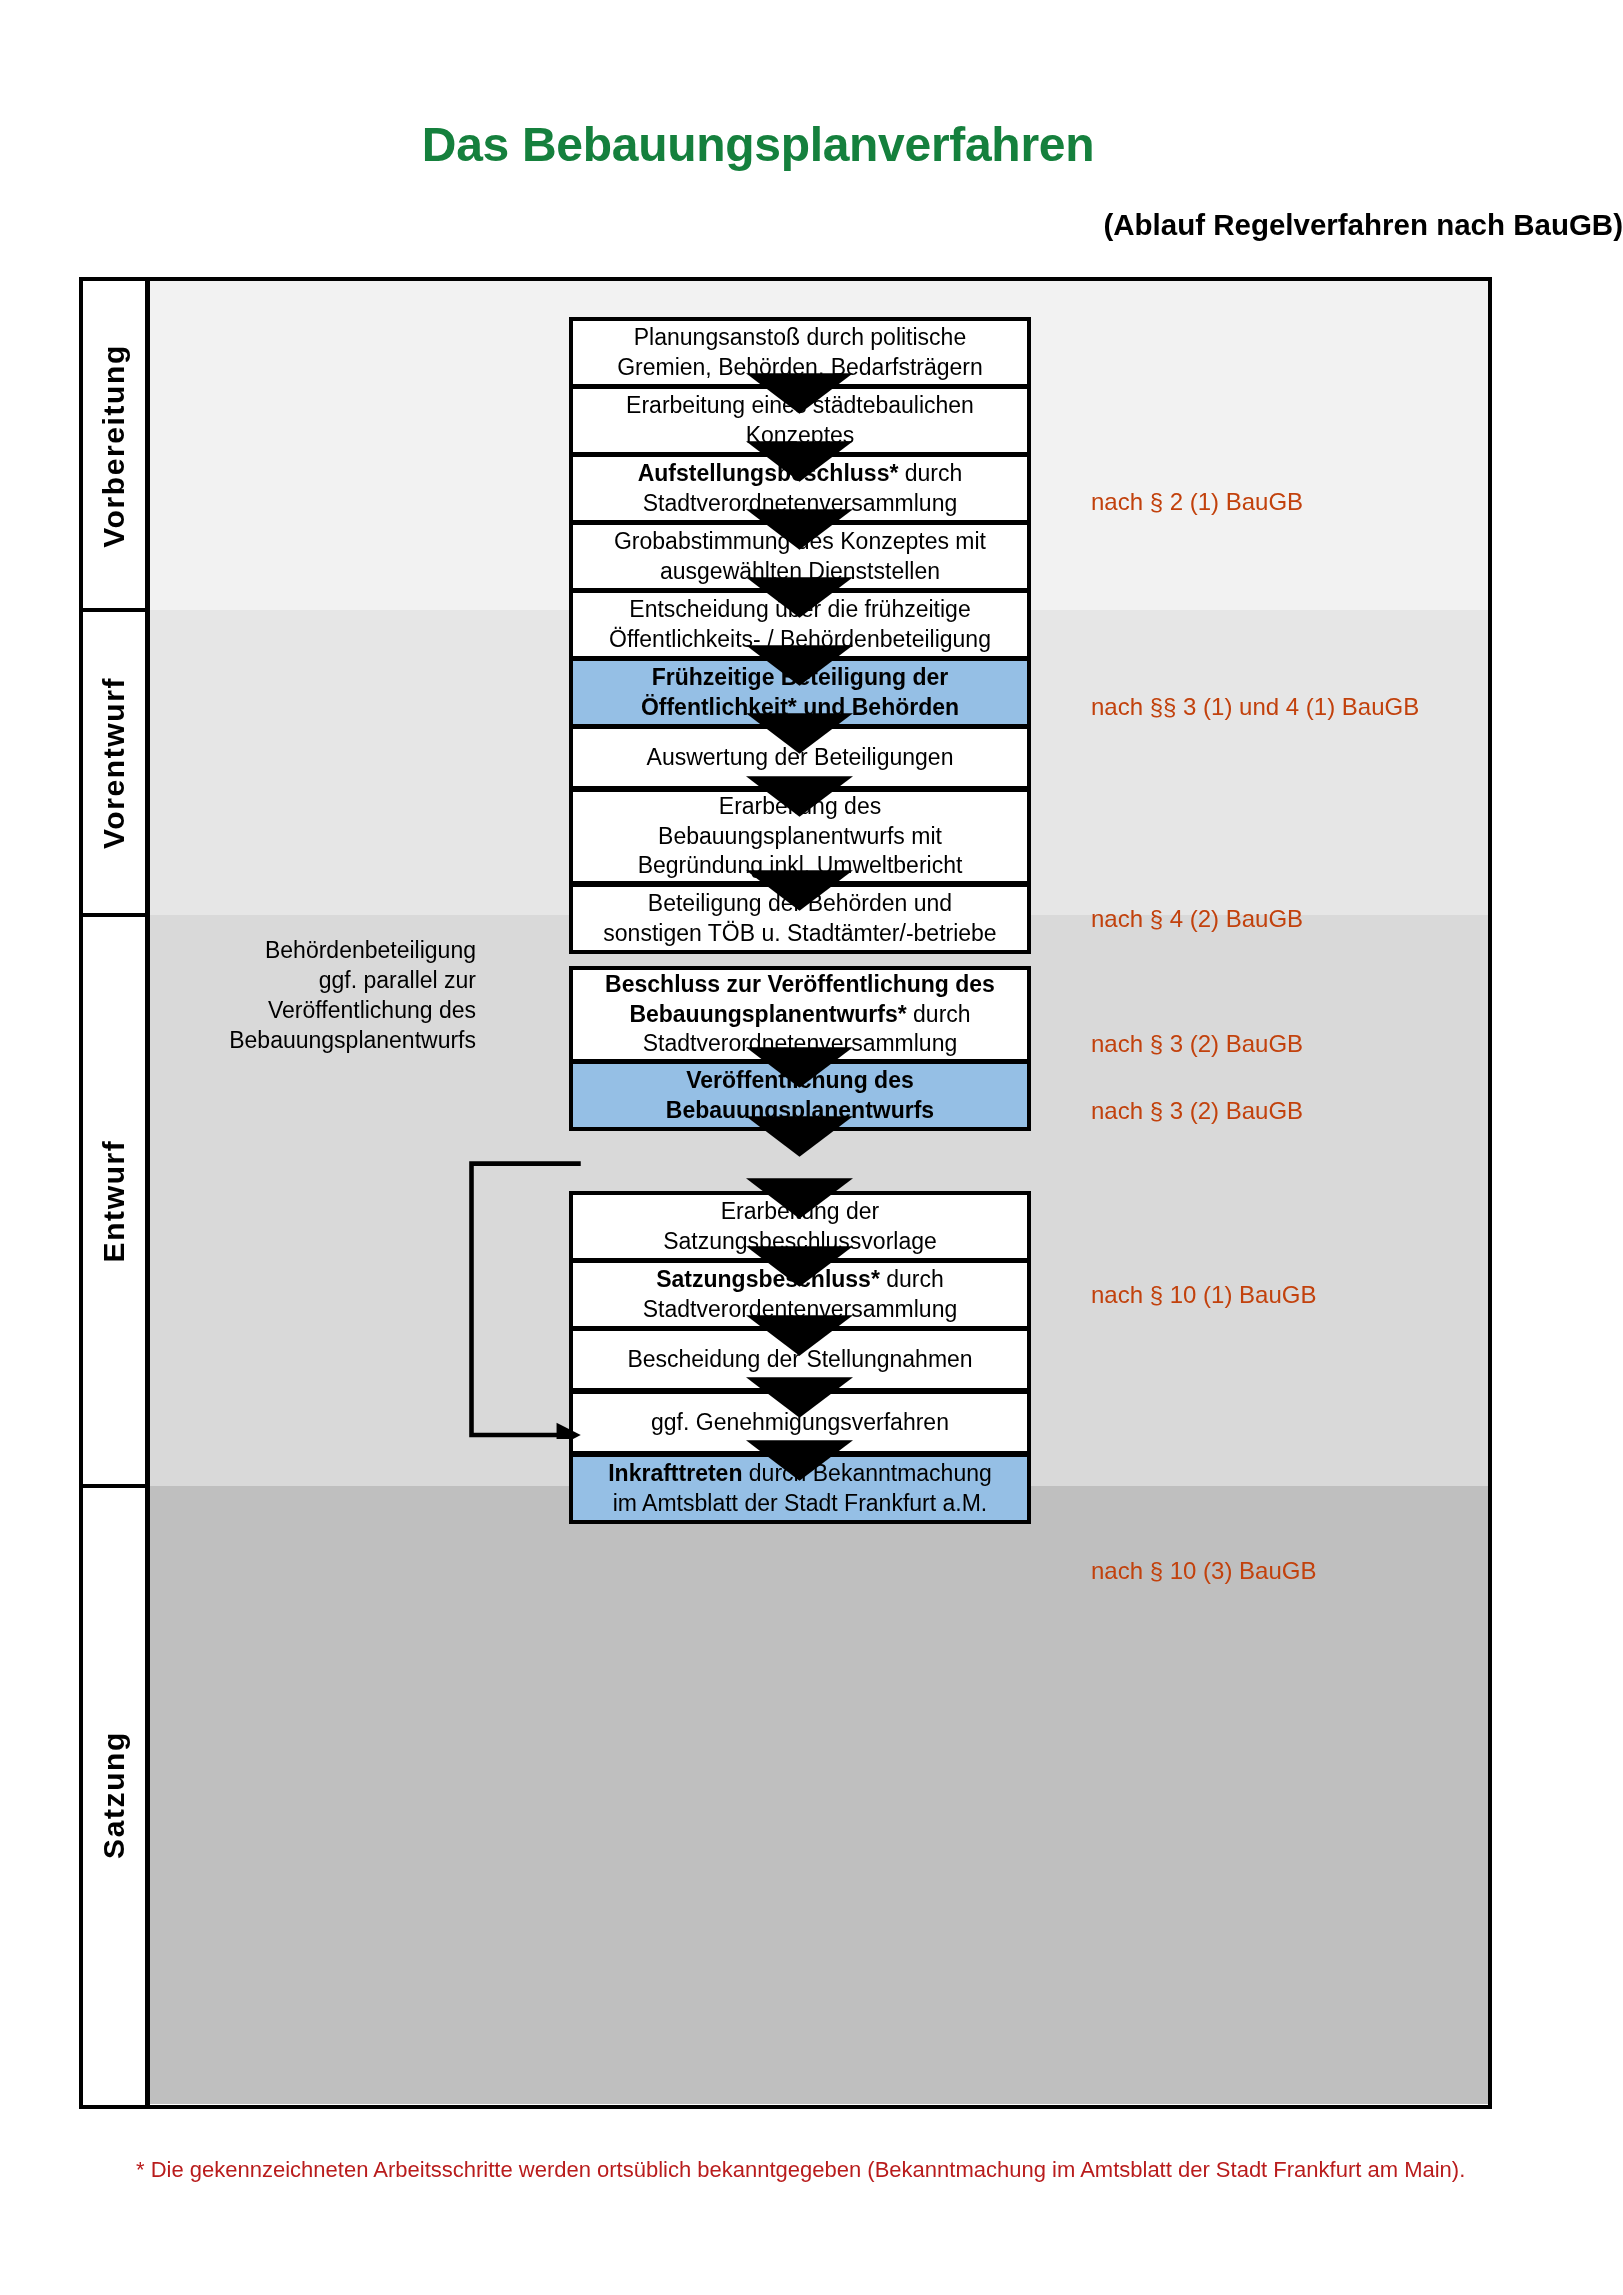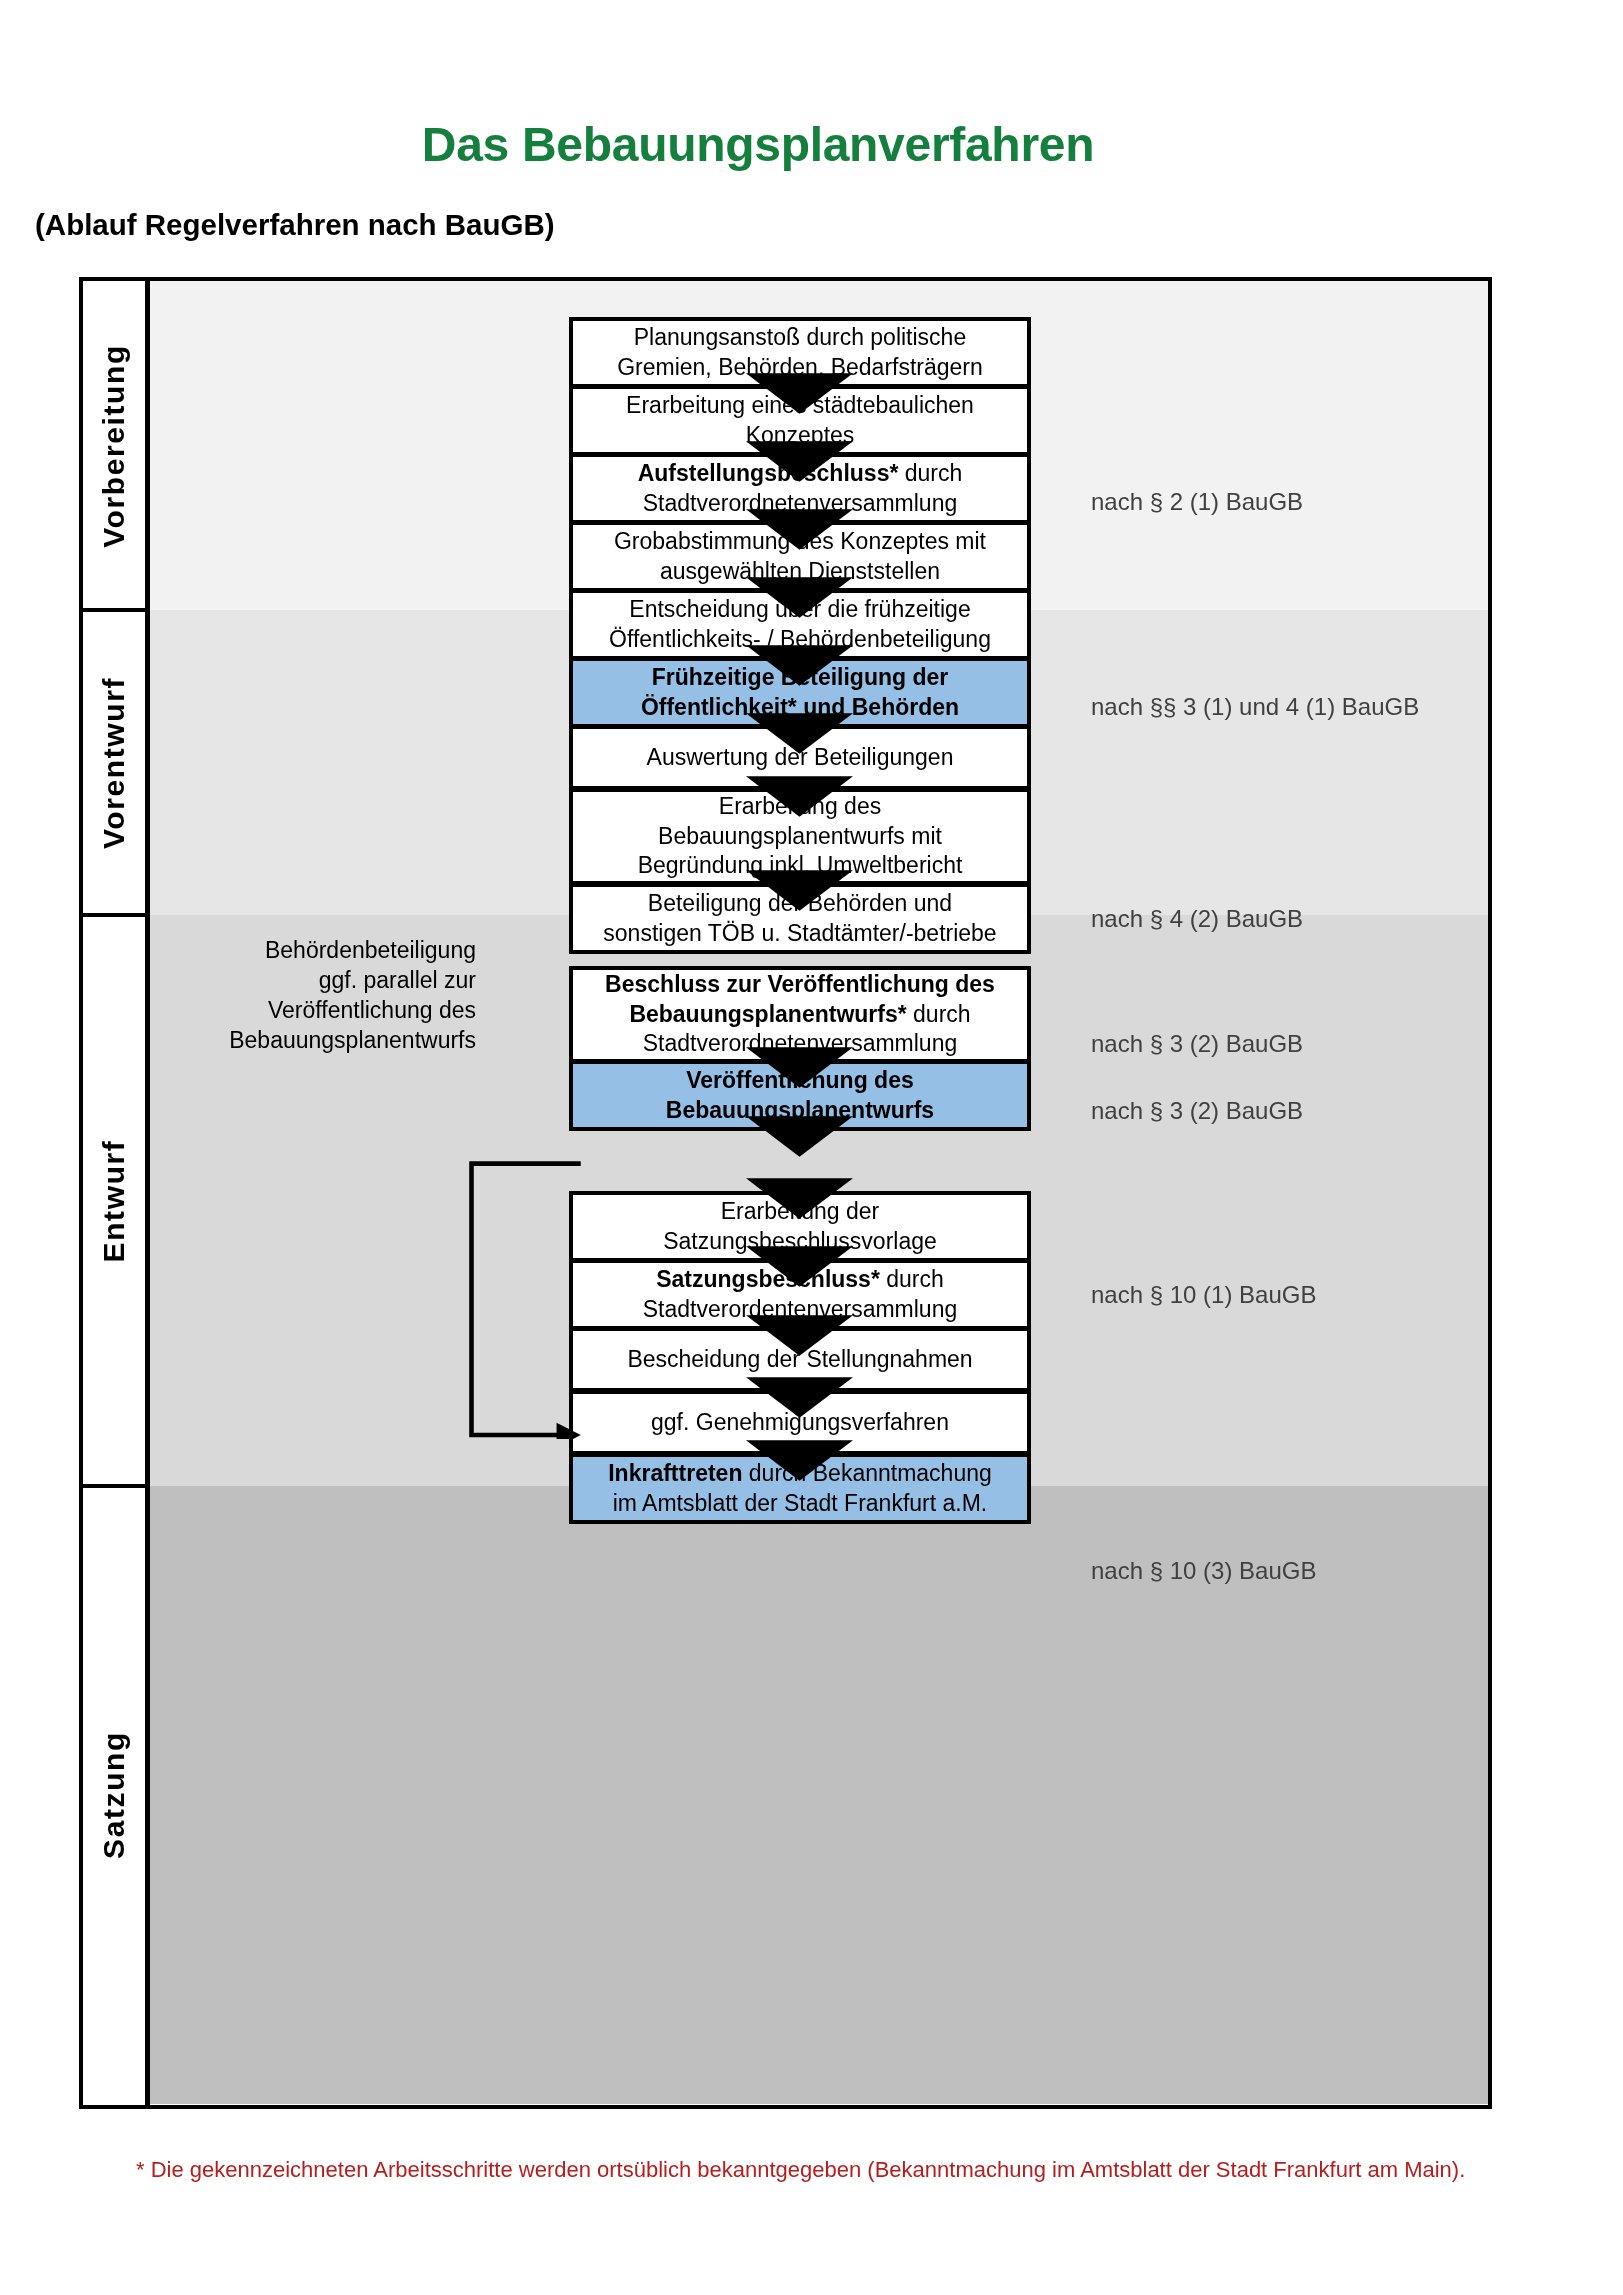--- a/index.html
+++ b/index.html
@@ -19,25 +19,24 @@
     left: 0; top: 117px; width: 1516px;
     text-align: center;
     font-size: 48px;
     font-weight: bold;
     color: #15803d;
     letter-spacing: -0.3px;
   }
   #subtitle {
     position: absolute;
     left: 0; top: 208px; width: 1623px;
-    text-align: left;
+    text-align: right;
     font-size: 29.5px;
     font-weight: bold;
     color: #000;
-    padding-left: 35px;
   }
 
   
   #frame {
     position: absolute;
     left: 79px; top: 277px;
     width: 1413px; height: 1832px;
     border: 4.6px solid #000;
     background: #ffffff;
   }
@@ -117,21 +116,21 @@
     height: 41px;
     z-index: 12;
   }
   .arrow svg { display: block; }
 
   
   .legal {
     position: absolute;
     left: 1008px;            
     font-size: 24px;
-    color: #404040;
+    color: #c2410c;
     white-space: nowrap;
     z-index: 9;
   }
 
   
   #side-note {
     position: absolute;
     left: 79px;
     width: 314px;
     text-align: right;

